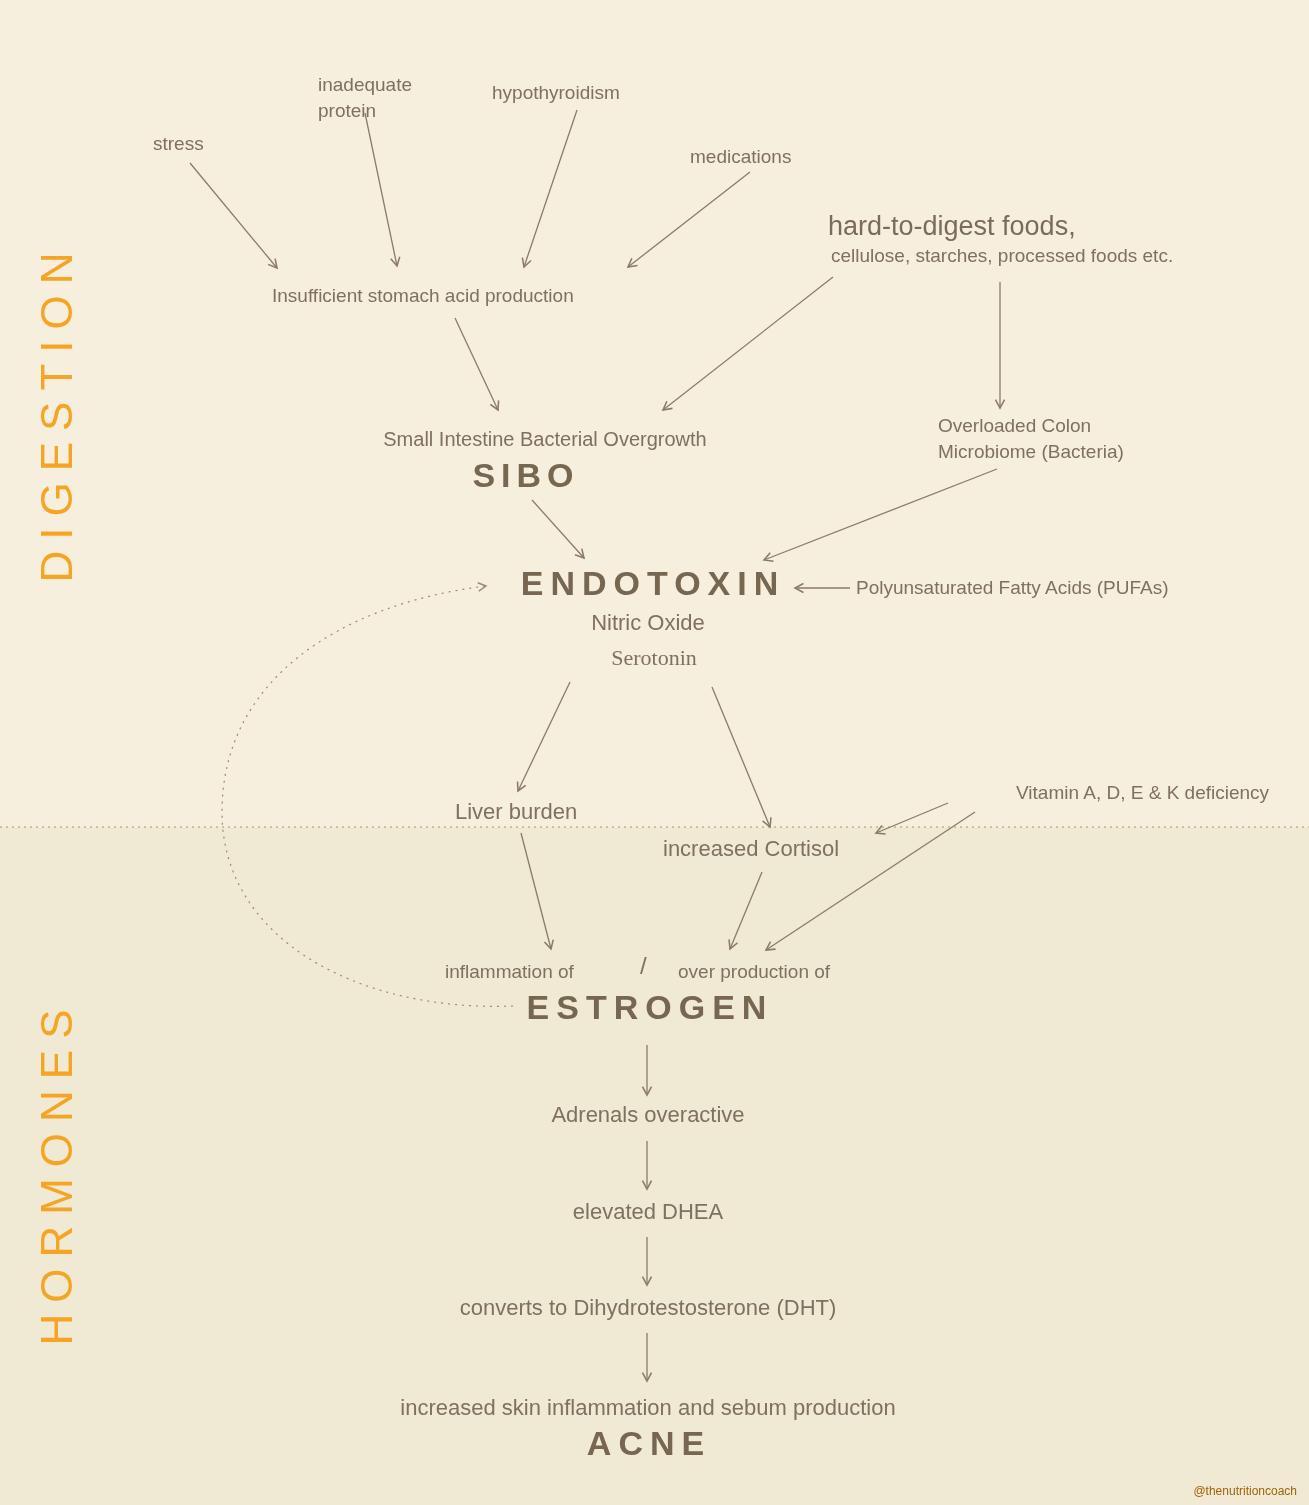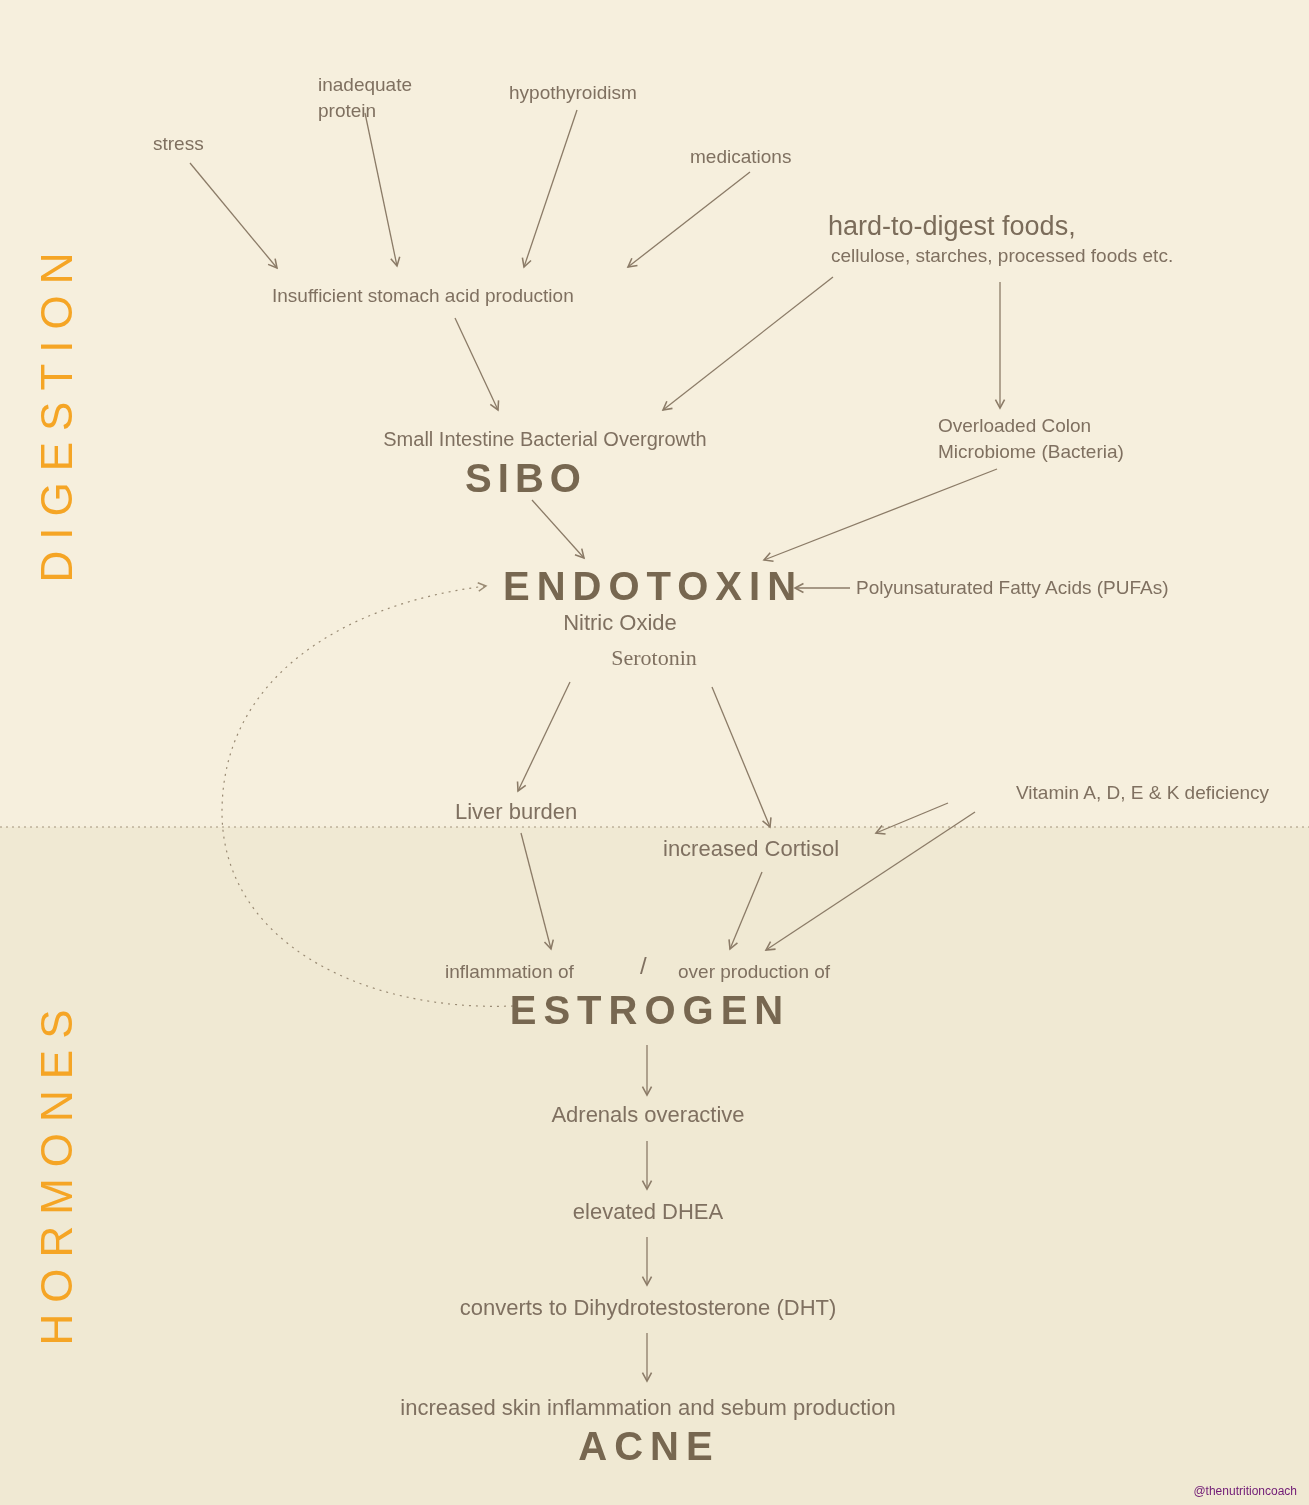--- a/index.html
+++ b/index.html
@@ -12,29 +12,29 @@
     position:absolute;left:0;top:827px;width:1309px;height:678px;
     background:#f0e9d3;
   }
   #arrows{position:absolute;left:0;top:0;z-index:1;}
   .node{position:absolute;z-index:2;color:#7f7060;white-space:nowrap;}
   .pre{white-space:pre-line;margin-left:31px;}
   .ctr{transform:translateX(-50%);text-align:center;}
   .sm{font-size:19px;line-height:26px;}
   .md{font-size:22px;line-height:28px;}
   .big{font-size:20px;line-height:30px;}
-  .hero{font-size:40px;font-weight:700;letter-spacing:7px;color:#776750;}
+  .hero{font-size:34px;font-weight:700;letter-spacing:7px;color:#776750;}
   .section-label{
     position:absolute;z-index:2;color:#f5a525;font-size:44px;font-weight:300;
     letter-spacing:11px;white-space:nowrap;
     transform:translate(-50%,-50%) rotate(-90deg);
   }
   #n-hard{font-size:27px;line-height:30px;font-weight:500;color:#7b6c5a;}
   #n-sibo-sub{letter-spacing:6px;}
-  #n-watermark{font-size:12px;color:#701a75;right:12px;bottom:7px;left:auto;}
+  #n-watermark{font-size:12px;color:#a16207;right:12px;bottom:7px;left:auto;}
   #n-slash{font-size:24px;}
 </style>
 </head>
 <body>
 
 <div id="canvas">
   <div id="hormones-bg"></div>
 
   <svg id="arrows" width="1309" height="1505" viewBox="0 0 1309 1505">
     <defs>
@@ -73,36 +73,36 @@
       <line x1="647" y1="1333" x2="647" y2="1381" marker-end="url(#ah)"></line>
     </g>
   </svg>
 
   <div class="section-label" style="left:57px;top:412px;">DIGESTION</div>
   <div class="section-label" style="left:57px;top:1172px;">HORMONES</div>
 
   <div class="node sm" style="left:153px;top:131px;">stress</div>
   <div class="node sm pre" style="left:287px;top:72px;">inadequate
 protein</div>
-  <div class="node sm" style="left:492px;top:80px;margin-left:17px;">hypothyroidism</div>
+  <div class="node sm" style="left:492px;top:80px;">hypothyroidism</div>
   <div class="node sm" style="left:690px;top:144px;">medications</div>
 
   <div class="node" id="n-hard" style="left:828px;top:211px;">hard-to-digest foods,</div>
   <div class="node sm" style="left:831px;top:243px;">cellulose, starches, processed foods etc.</div>
 
   <div class="node sm" style="left:272px;top:283px;">Insufficient stomach acid production</div>
 
   <div class="node big ctr" style="left:545px;top:424px;">Small Intestine Bacterial Overgrowth</div>
   <div class="node hero ctr" id="n-sibo-sub" style="left:526px;top:456px;">SIBO</div>
 
   <div class="node sm pre" style="left:907px;top:413px;">Overloaded Colon
 Microbiome (Bacteria)</div>
 
   <div class="node hero ctr" style="left:653px;top:564px;">ENDOTOXIN</div>
-  <div class="node md ctr" style="left:620px;top:609px;">Nitric Oxide</div>
+  <div class="node md ctr" style="left:648px;top:609px;">Nitric Oxide</div>
   <div class="node md ctr" style="left:654px;top:644px;font-family:Liberation Serif, serif;">Serotonin</div>
 
   <div class="node sm" style="left:856px;top:575px;">Polyunsaturated Fatty Acids (PUFAs)</div>
   <div class="node sm" style="left:1016px;top:780px;">Vitamin A, D, E &amp; K deficiency</div>
 
   <div class="node md" style="left:455px;top:798px;">Liver burden</div>
   <div class="node md" style="left:663px;top:835px;">increased Cortisol</div>
 
   <div class="node sm" style="left:445px;top:959px;">inflammation of</div>
   <div class="node sm" id="n-slash" style="left:640px;top:953px;">/</div>

